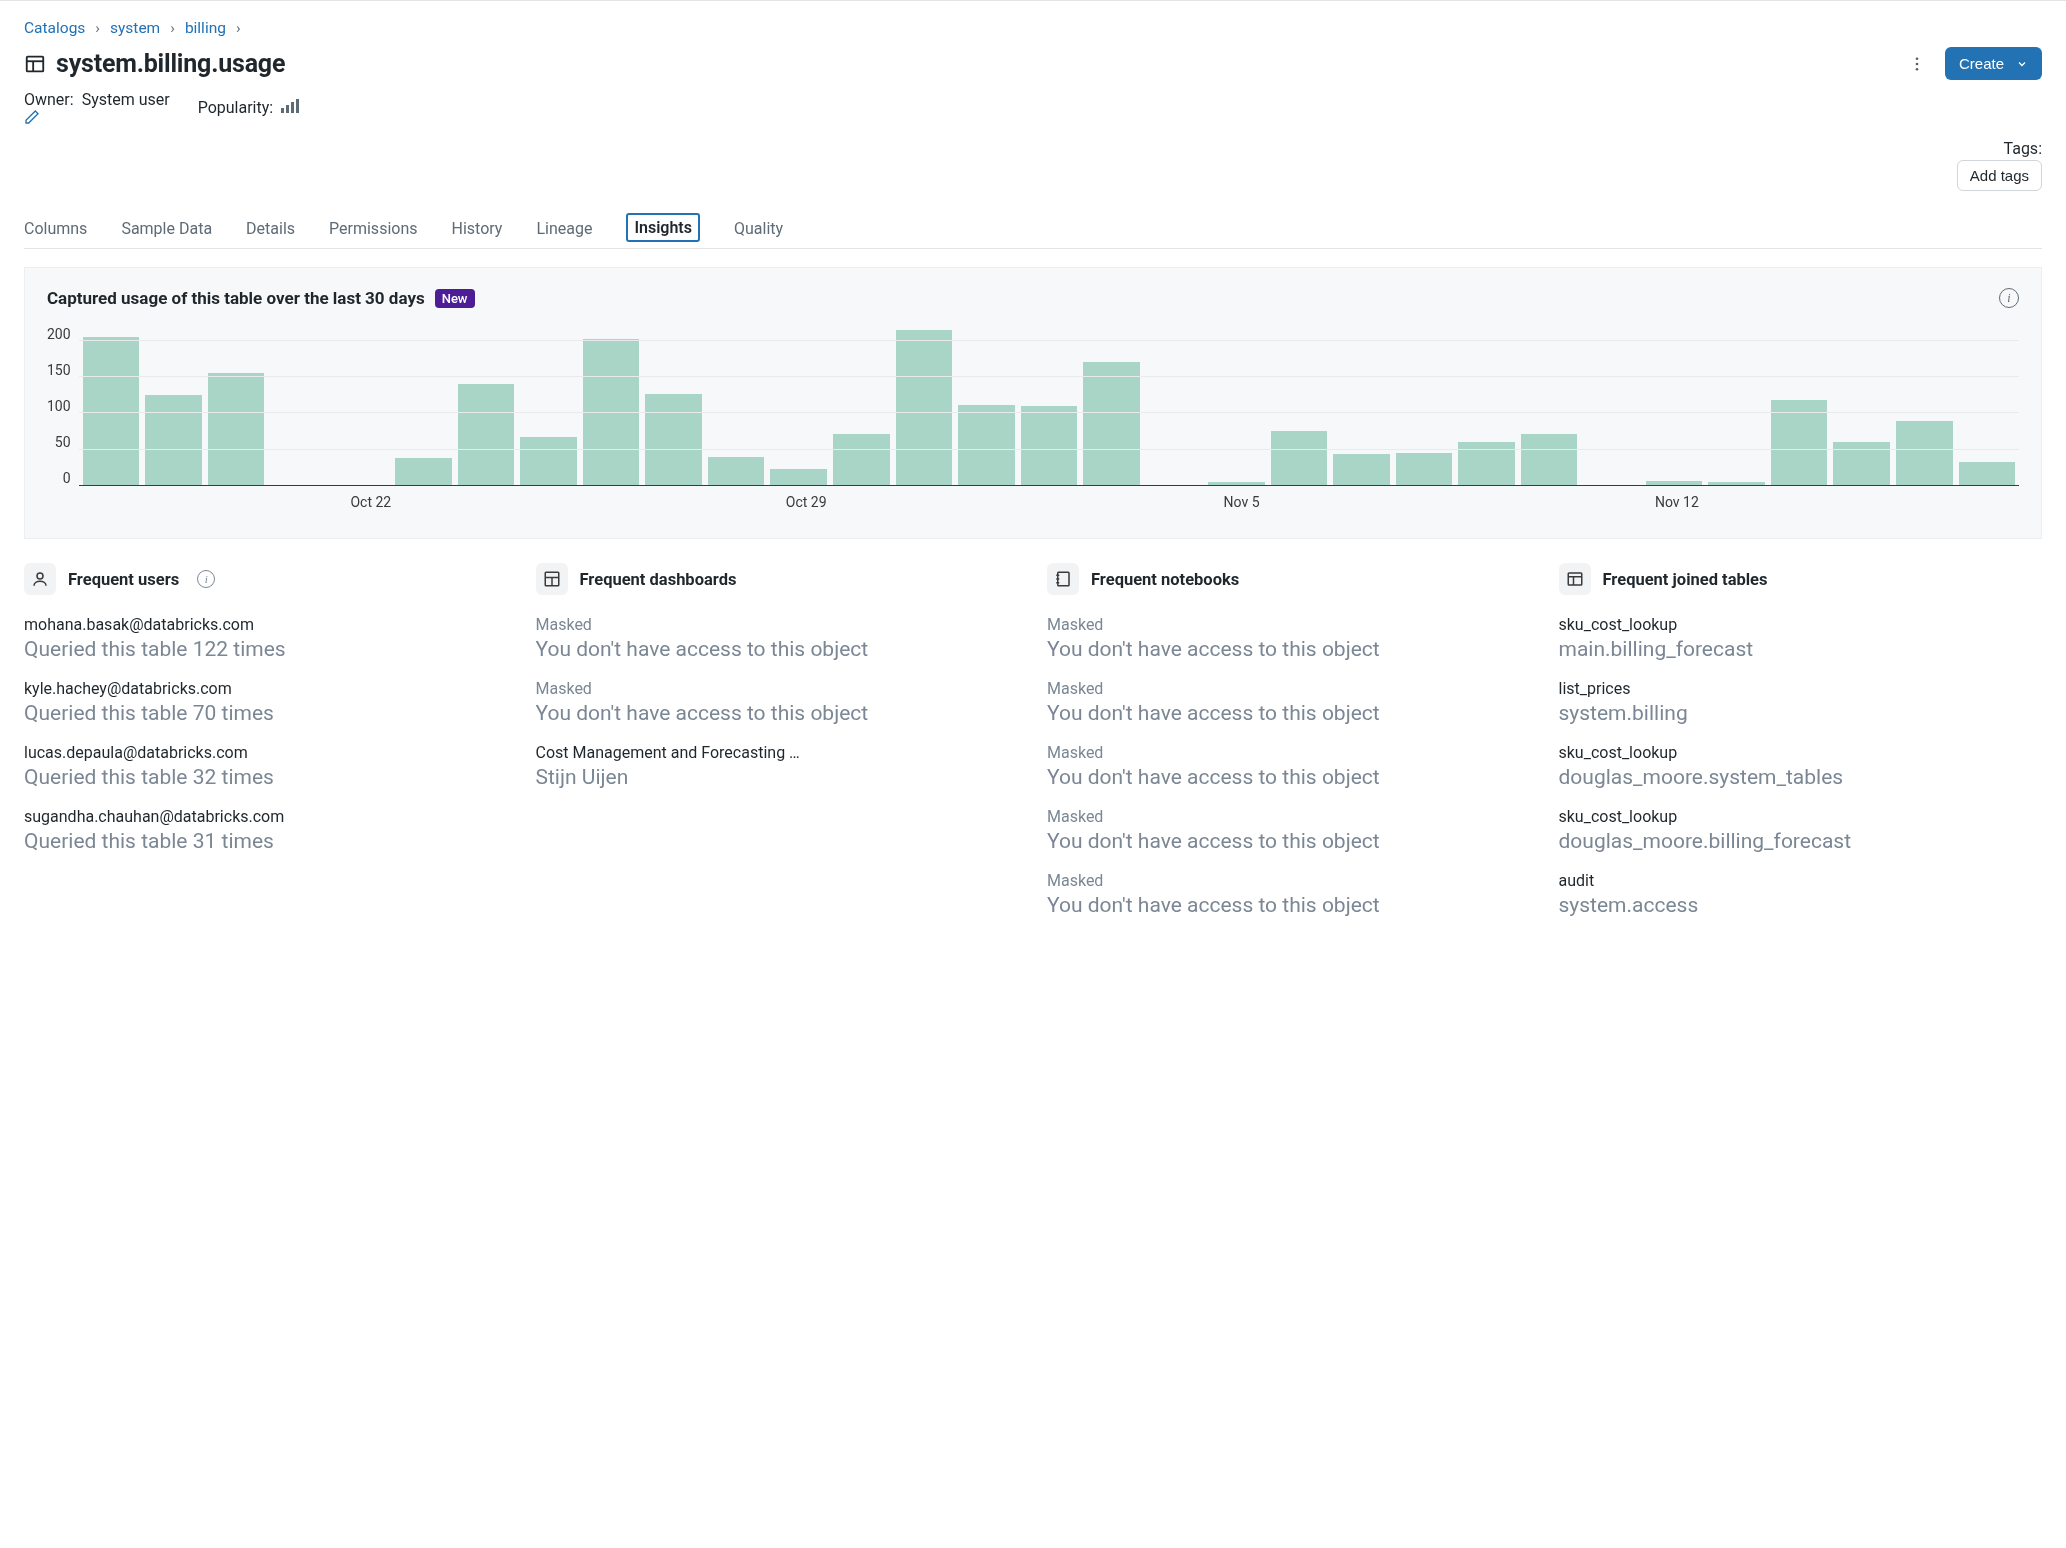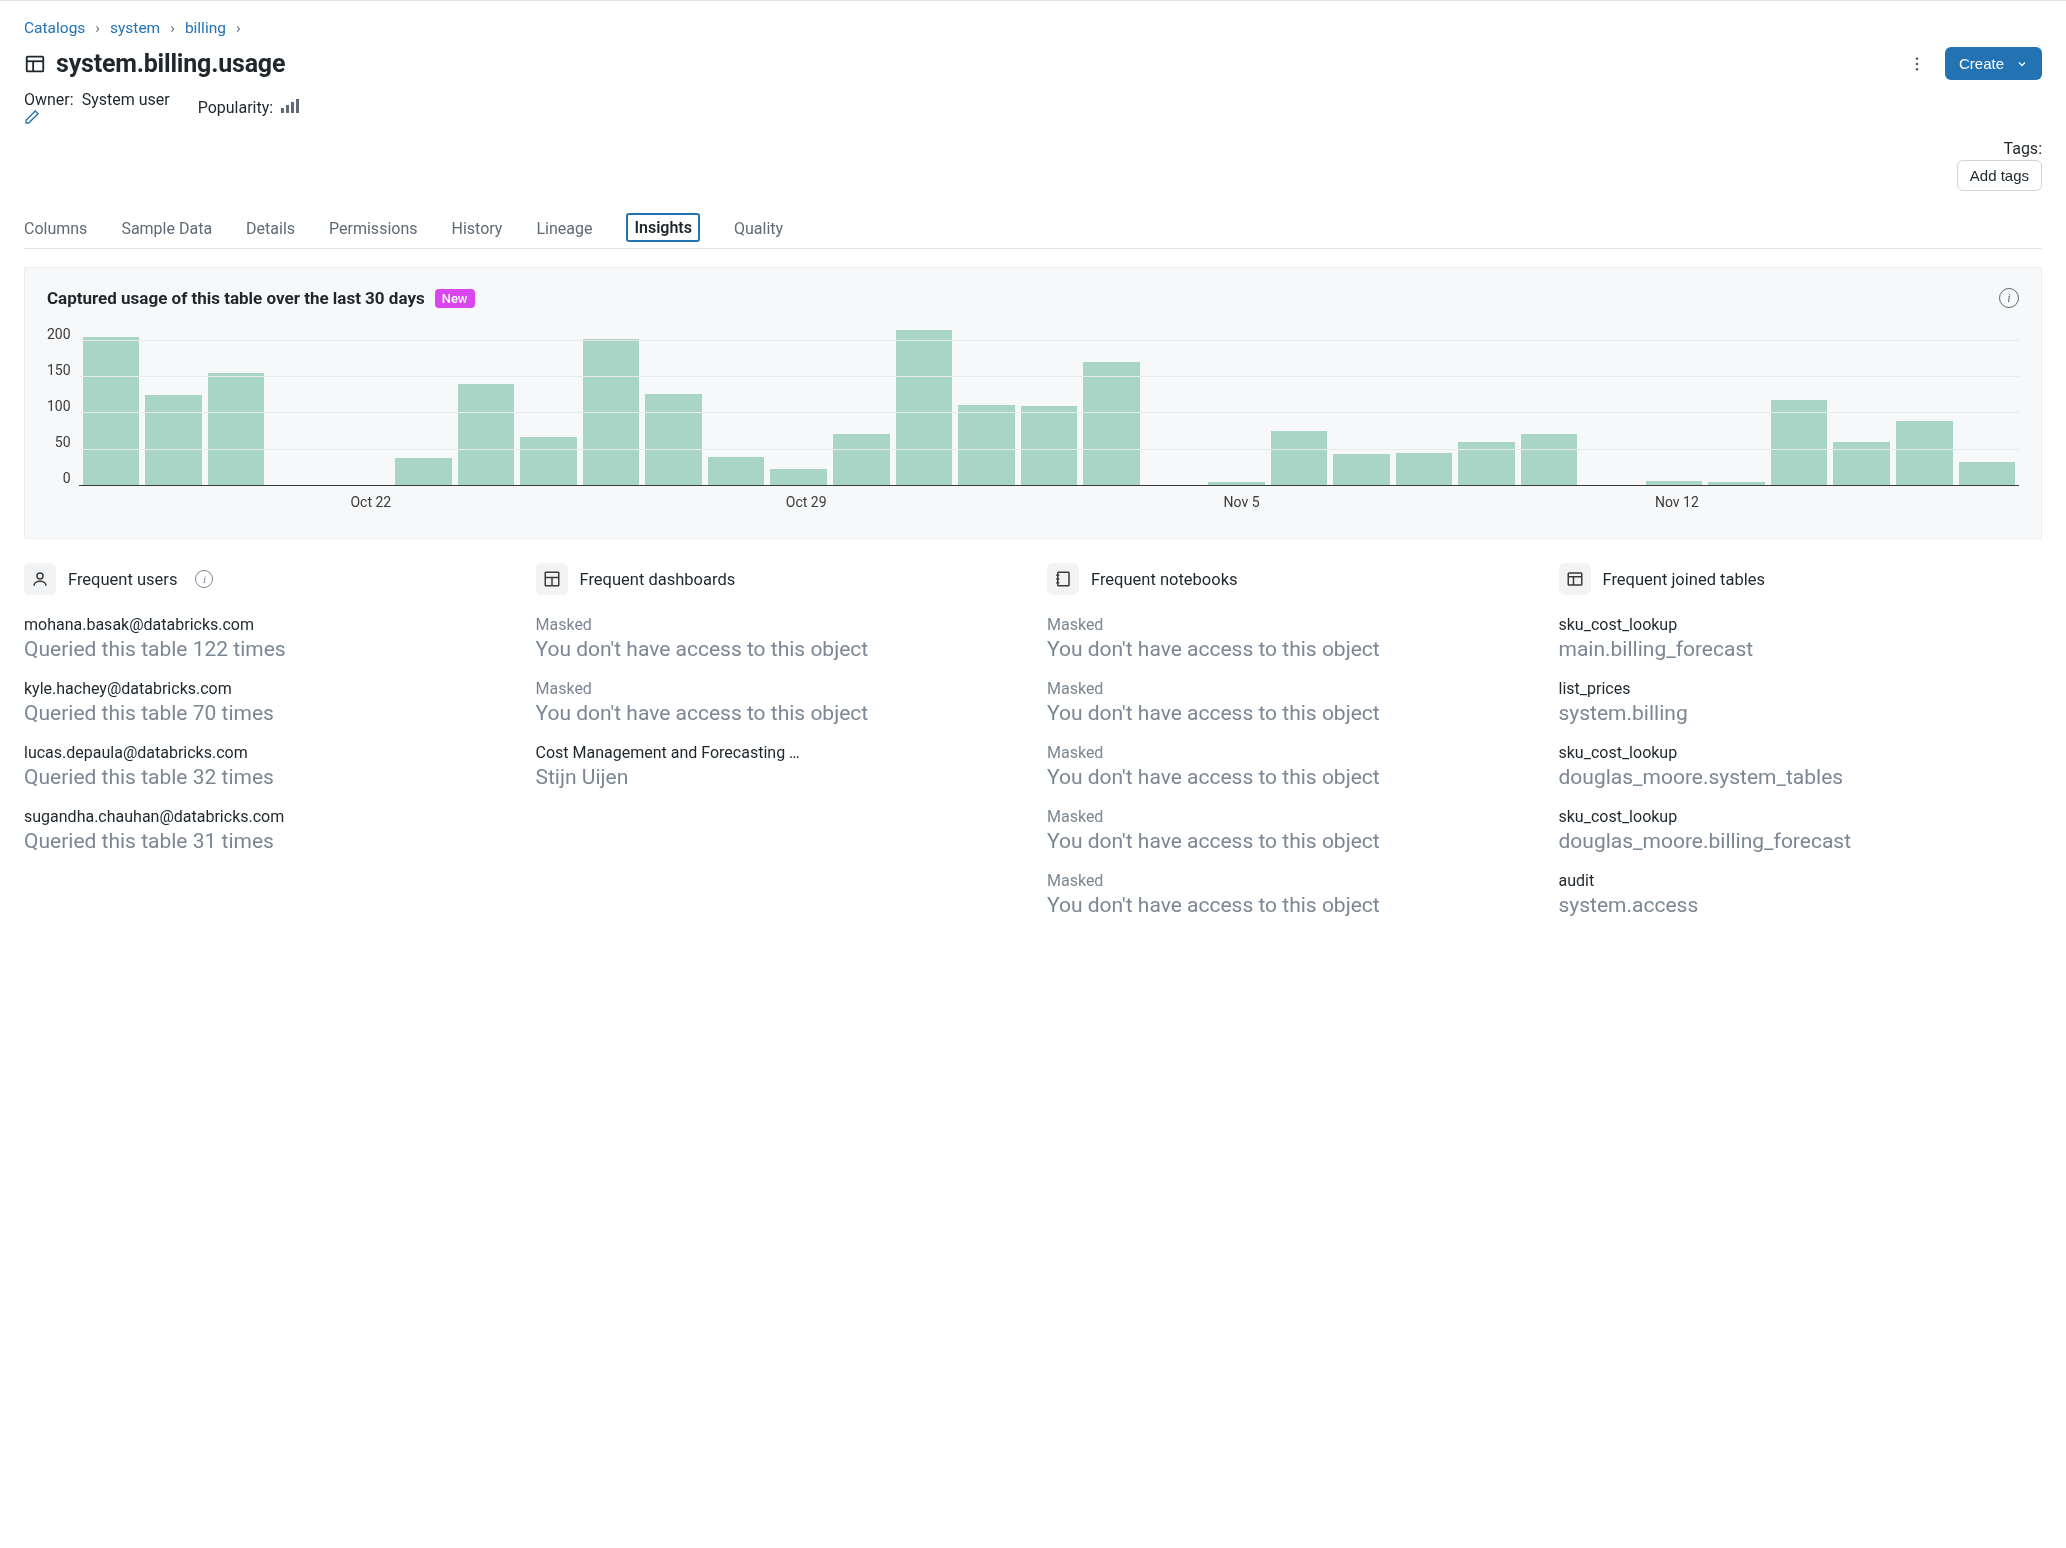--- a/index.html
+++ b/index.html
@@ -40,39 +40,39 @@
   .tags-row { display:flex; align-items:flex-end; gap:2px; font-size:16px; margin-bottom:22px;flex-direction:column; }
   .add-tags-btn { border:1px solid #d0d5da; background:#fff; padding:6px 12px; border-radius:6px; font-size:15px; cursor:pointer; color:#1f272d; }
 
   .tabs { display:flex; gap:34px; border-bottom:1px solid #e4e4e4; font-size:16px; }
   .tab { padding:6px 0 10px 0; color:#5e6b76; cursor:pointer; }
   .tab.active { color:#1f272d; font-weight:600; border:2px solid #2272b4; border-radius:3px; padding:3px 6px 3px 6px; margin-bottom:6px; }
 
   .insights-panel { background:#f7f8f9; border:1px solid #eceef0; border-radius:0; padding:20px 22px 24px 22px; margin-top:18px; position:relative; }
   .panel-title-row { display:flex; align-items:center; justify-content:space-between; margin-bottom:18px; }
   .panel-title { font-size:17px; font-weight:700; display:flex; align-items:center; gap:10px; }
-  .new-badge { background:#d946ef; color:#fff; font-size:13px; font-weight:500; padding:2px 7px; border-radius:4px; }
+  .new-badge { background:#4c1d95; color:#fff; font-size:13px; font-weight:500; padding:2px 7px; border-radius:4px; }
   .info-circle { width:20px; height:20px; border:1.5px solid #5e6b76; border-radius:50%; display:inline-flex; align-items:center; justify-content:center; font-size:12px; color:#5e6b76; cursor:pointer; font-family: Georgia, serif; font-style:italic; }
 
   
   .chart-wrap { display:flex; }
   .y-axis { display:flex; flex-direction:column; justify-content:space-between; align-items:flex-end; height:160px; padding-right:8px; font-size:14px; color:#3a3a3a; }
   .plot-area { flex:1; position:relative; height:160px; }
   .gridline { position:absolute; left:0; right:0; border-top:1px solid #e8eaec; }
   .baseline { position:absolute; left:0; right:0; bottom:0; border-top:1.5px solid #3a3a3a; }
   .bars { position:absolute; left:0; right:0; bottom:0; top:0; display:flex; align-items:flex-end; gap:6px; padding:0 4px; }
   .bar { flex:1; background:#a8d5c5; }
   .x-axis { display:flex; margin-left:44px; margin-top:8px; font-size:14px; color:#3a3a3a; position:relative; height:20px; }
   .x-tick { position:absolute; transform:translateX(-50%); }
 
   
   .cards { display:grid; grid-template-columns: repeat(4, 1fr); gap:28px; margin-top:24px; }
   .card-header { display:flex; align-items:center; gap:12px; margin-bottom:20px; }
   .card-icon { width:32px; height:32px; background:#f2f3f5; border-radius:6px; display:flex; align-items:center; justify-content:center; color:#3a3a3a; }
-  .card-title { font-size:16.5px; font-weight:400;text-align:center; }
+  .card-title { font-size:16.5px; font-weight:700;text-align:center; }
   .small-info { width:18px; height:18px; border:1.5px solid #7b8794; border-radius:50%; display:inline-flex; align-items:center; justify-content:center; font-size:11px; color:#7b8794; margin-left:6px; font-family: Georgia, serif; font-style:italic;}
 
   .entry { margin-bottom:18px; }
   .entry .primary { font-size:16px; color:#1f272d; white-space:nowrap; overflow:hidden; text-overflow:ellipsis; }
   .entry .secondary { font-size:21px; color:#7b8794; margin-top:3px; white-space:nowrap; overflow:hidden; text-overflow:ellipsis;}
   .entry.masked .primary { color:#7b8794; }
 
   svg { display:block; }
 </style>
 </head>

